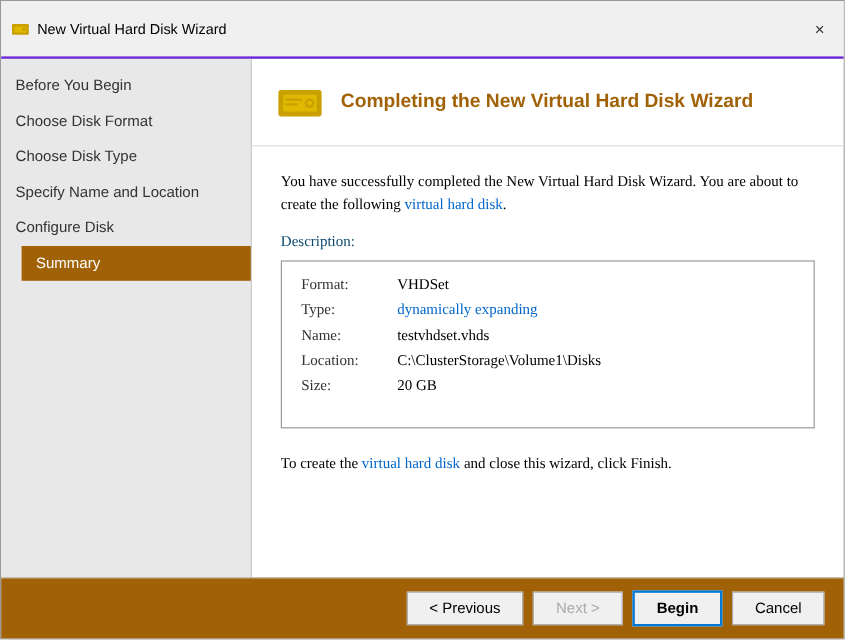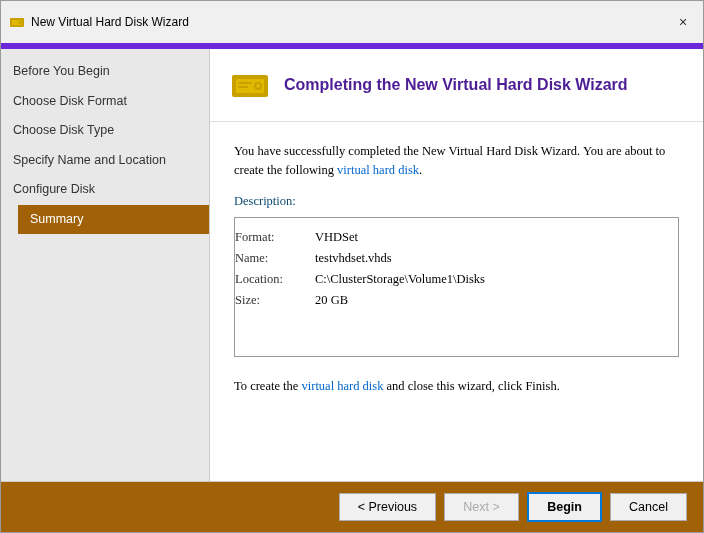--- a/index.html
+++ b/index.html
@@ -18,21 +18,21 @@
       width: 704px;
       height: 533px;
       background: #ffffff;
       border: 1px solid #999;
       display: flex;
       flex-direction: column;
       box-shadow: 2px 2px 8px rgba(0,0,0,0.3);
     }
     .title-bar {
       background: #f0f0f0;
-      border-bottom: 6px solid #6d28d9;
+      border-bottom: 2px solid #6d28d9;
       display: flex;
       align-items: center;
       padding: 6px 8px;
       height: 48px;
       flex-shrink: 0;
     }
     .title-bar-icon {
       width: 16px;
       height: 16px;
       margin-right: 6px;
@@ -101,21 +101,21 @@
       width: 40px;
       height: 40px;
       display: flex;
       align-items: center;
       justify-content: center;
       flex-shrink: 0;
     }
     .header-title {
       font-size: 16px;
       font-weight: bold;
-      color: #4c1d95;
+      color: #a16207;
     }
     .body-section {
       padding: 20px 24px;
       flex: 1;
       overflow-y: auto;
       font-family: Liberation Serif, serif;
     }
     .intro-text {
       font-size: 12.5px;
       color: #000;
@@ -128,21 +128,21 @@
     }
     .description-label {
       font-size: 12.5px;
       font-weight: normal;
       color: #0c4a6e;
       margin-bottom: 8px;
     }
     .description-box {
       border: 1px solid #999;
       background: #fff;
-      padding: 12px 0;
+      padding: 12px 16px;
       margin-bottom: 20px;
       min-height: 140px;
     }
     .description-row {
       display: flex;
       margin-bottom: 6px;
       font-size: 12.5px;
     }
     .desc-key {
       width: 80px;
@@ -244,20 +244,24 @@
         </p>
 
         <div class="description-label">Description:</div>
 
         <div class="description-box">
           <div class="description-row">
             <span class="desc-key">Format:</span>
             <span class="desc-value">VHDSet</span>
           </div>
           <div class="description-row">
+            <span class="desc-key">Type:</span>
+            <span class="desc-value link">dynamically expanding</span>
+          </div>
+          <div class="description-row">
             <span class="desc-key">Name:</span>
             <span class="desc-value">testvhdset.vhds</span>
           </div>
           <div class="description-row">
             <span class="desc-key">Location:</span>
             <span class="desc-value">C:\ClusterStorage\Volume1\Disks</span>
           </div>
           <div class="description-row">
             <span class="desc-key">Size:</span>
             <span class="desc-value">20 GB</span>

